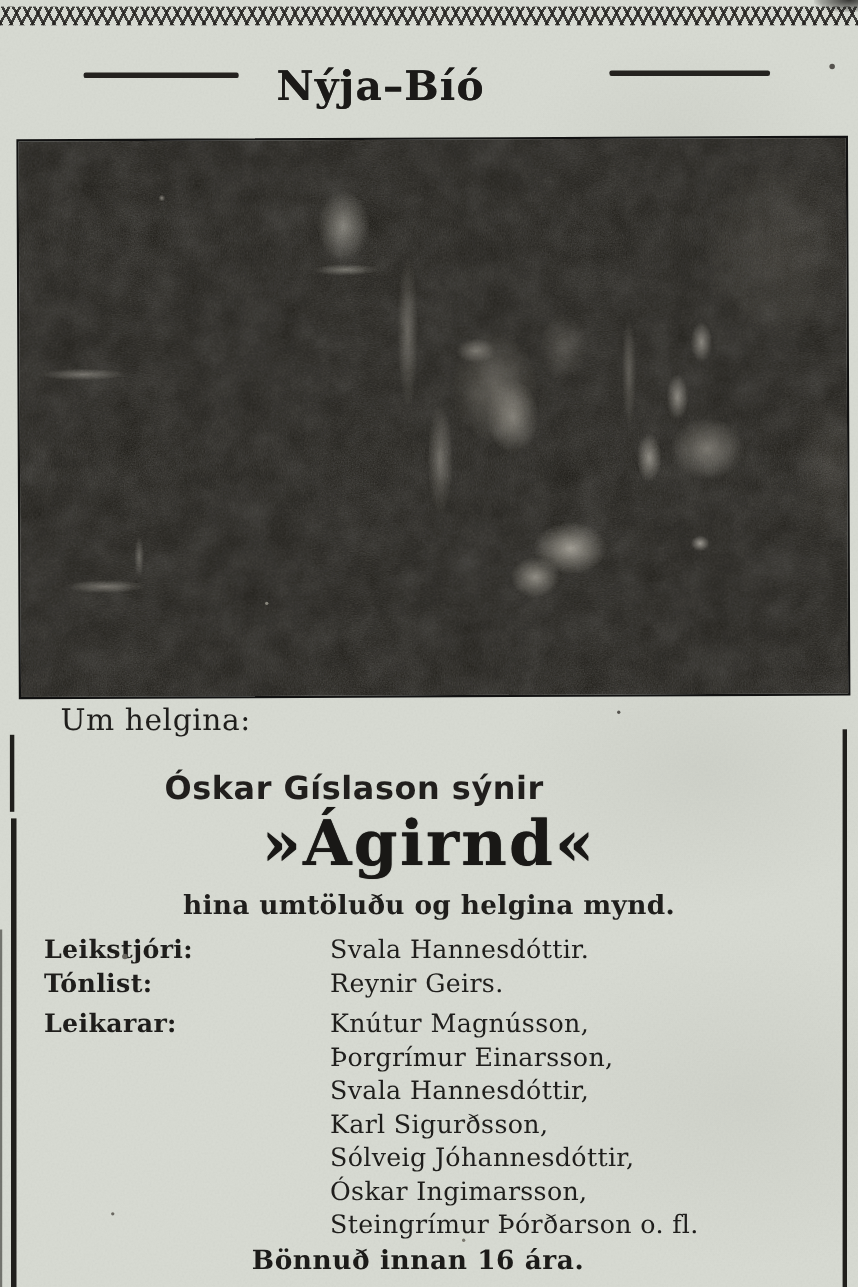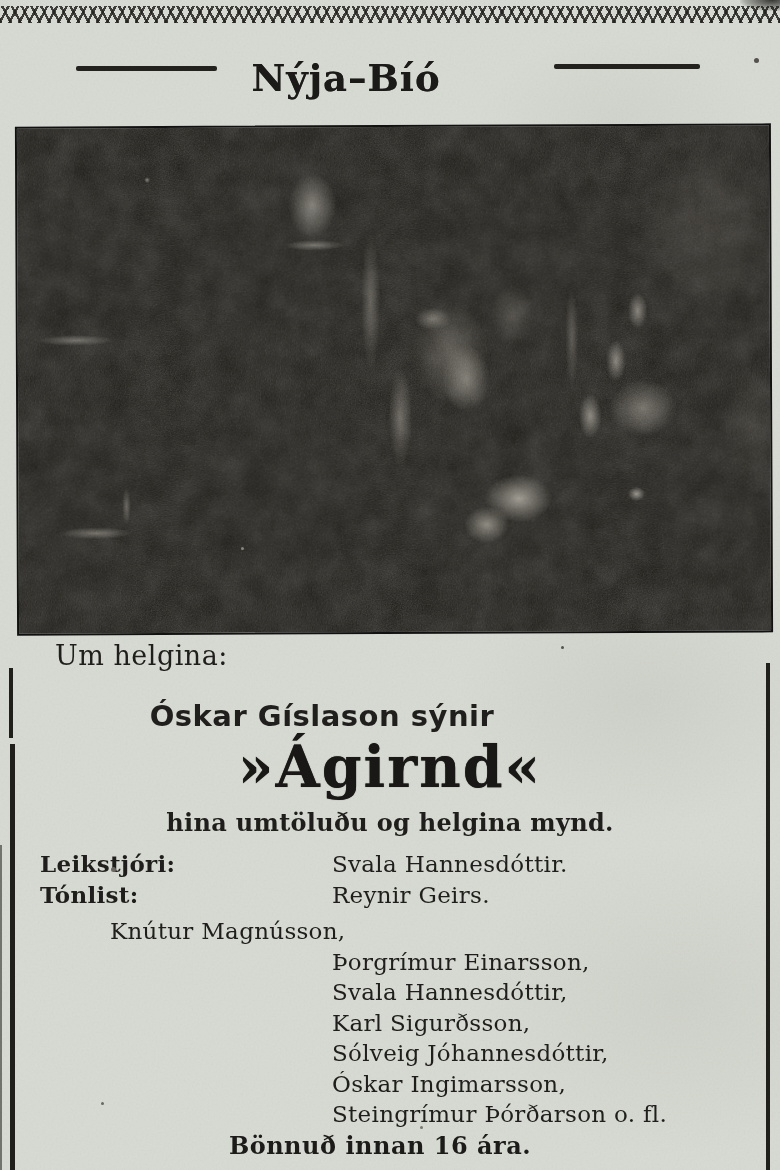--- a/index.html
+++ b/index.html
@@ -97,21 +97,21 @@
     text-shadow:0 0 .7px rgba(25,24,22,.9);
   }
   .tagline{
     position:absolute;left:0;width:780px;top:808px;text-align:center;
     font-size:24px;font-weight:600;letter-spacing:.3px;
   }
   .credits{position:absolute;left:40px;top:849px;width:710px;font-size:23px;}
   .crow{display:flex;line-height:30.5px;}
   .crow.gap{margin-top:6px;}
   .clabel{width:222px;text-align:left;font-weight:600;letter-spacing:.3px;}
-  .cvalue{margin-left:70px;letter-spacing:.3px;white-space:nowrap;}
+  .cvalue{margin-left:38px;letter-spacing:.3px;white-space:nowrap;}
   .rating{
     position:absolute;left:0;width:780px;top:1131px;text-align:center;
     transform:translateX(-10px);
     font-size:24px;font-weight:bold;letter-spacing:.5px;color:#1c1b19;
   }
   
   .speck{position:absolute;left:561px;top:646px;width:3px;height:3px;border-radius:50%;background:#55534e;
     box-shadow:-449px 222px 0 1px #6b6962, -460px 456px 0 0 #6b6962, -141px 480px 0 0 #7a786f,
                194px -587px 0 1px #55534e, -320px -99px 0 0 #8a887e;}
   .page-grain{position:absolute;left:0;top:0;width:780px;height:1170px;pointer-events:none;mix-blend-mode:multiply;opacity:.07;}
@@ -158,20 +158,21 @@
   <div class="credits">
     <div class="crow">
       <span class="clabel">Leikstjóri:</span>
       <span class="cvalue">Svala Hannesdóttir.</span>
     </div>
     <div class="crow">
       <span class="clabel">Tónlist:</span>
       <span class="cvalue">Reynir Geirs.</span>
     </div>
     <div class="crow gap">
+      <span class="clabel">Leikarar:</span>
       <span class="cvalue">Knútur Magnússon,</span>
     </div>
     <div class="crow">
       <span class="clabel"></span>
       <span class="cvalue">Þorgrímur Einarsson,</span>
     </div>
     <div class="crow">
       <span class="clabel"></span>
       <span class="cvalue">Svala Hannesdóttir,</span>
     </div>

